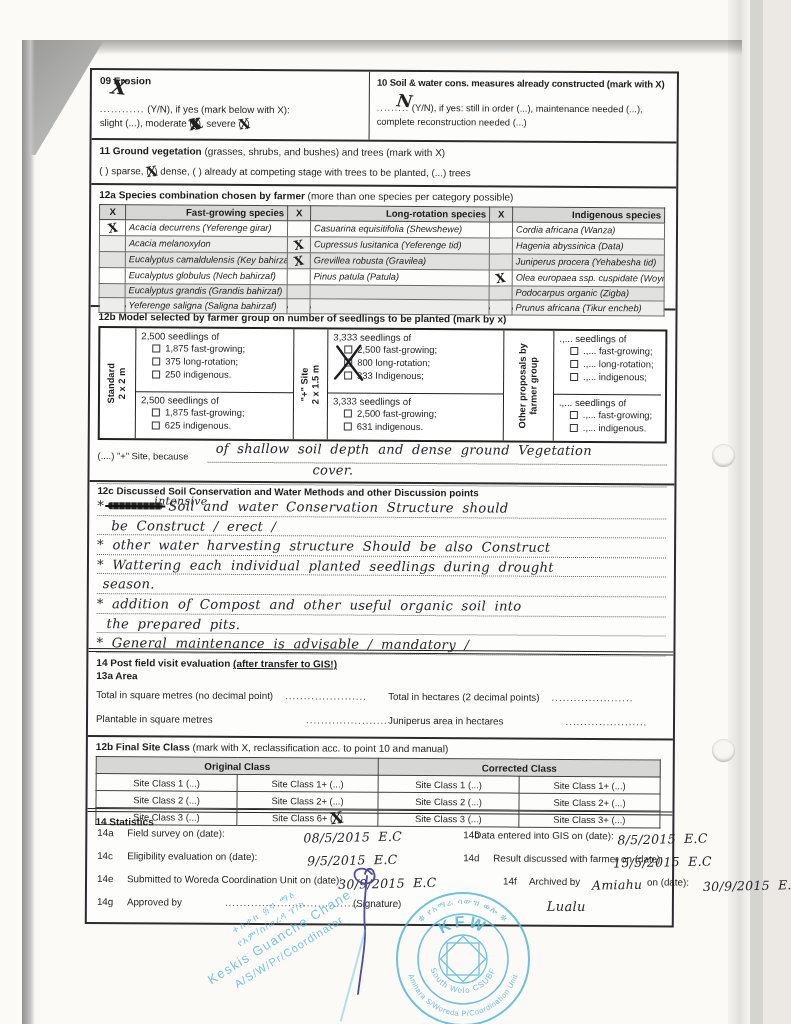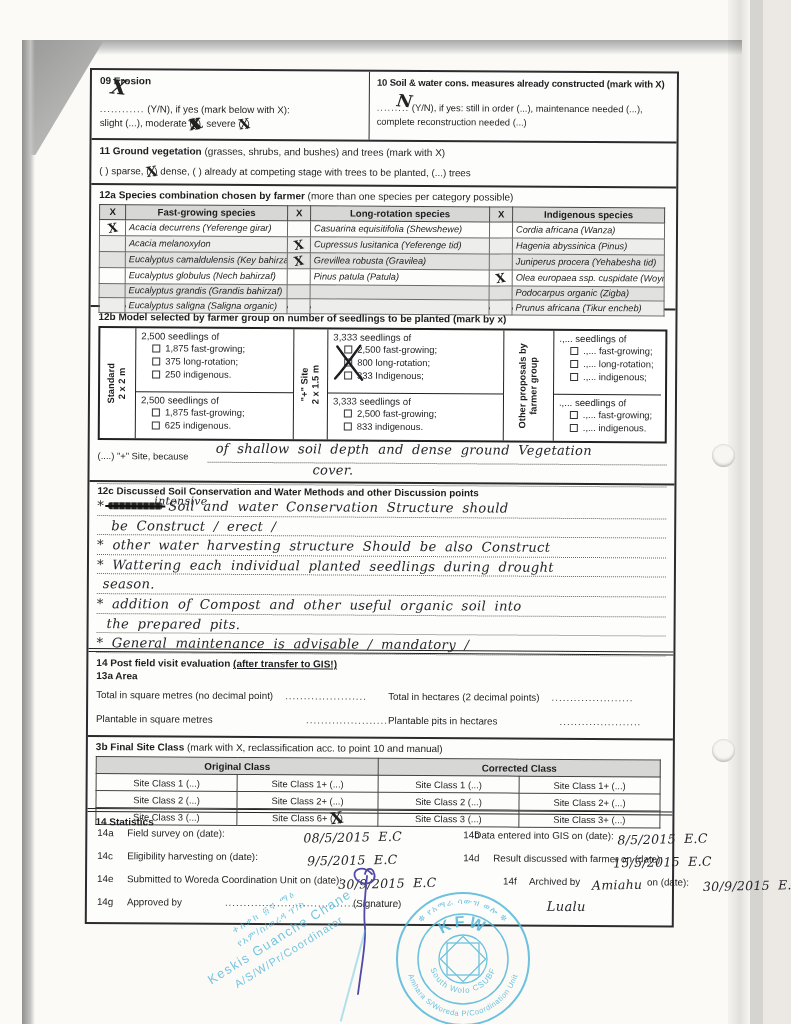--- a/index.html
+++ b/index.html
@@ -41,21 +41,21 @@
   .mk-abs{position:absolute;font-size:20px;transform:rotate(6deg);}
   
   .s11{height:45px;padding:5px 8px;box-sizing:border-box;}
   .s11 .opts{margin-top:9px;font-size:9.8px;white-space:nowrap;}
   
   .s12a{height:122px;padding:4px 0 0;box-sizing:border-box;}
   .s12a .hd{padding:0 8px;font-size:10px;white-space:nowrap;}
   table.species{border-collapse:collapse;margin:4px 8px 0;width:565px;table-layout:fixed;}
   table.species td,table.species th{border:1px solid #6a6a68;padding:0 3px;height:13.5px;
      font-size:9.2px;overflow:hidden;white-space:nowrap;}
-  table.species th{background:#d7d7d5;text-align:center;font-size:9.6px;border-color:#444;}
+  table.species th{background:#d7d7d5;text-align:right;font-size:9.6px;border-color:#444;}
   table.species td.xc,table.species th.xc{text-align:center;padding:0;}
   td.sp{font-style:italic;}
   tr.sh1{background:#ededeb;} tr.sh2{background:#e1e1df;}
   .spmk{font-family:"DejaVu Serif",serif;font-weight:bold;font-size:12.5px;display:inline-block;transform:rotate(-10deg);}
   
   .s12b{height:175px;padding:4px 8px 0;box-sizing:border-box;}
   .s12b .hd{font-size:10px;white-space:nowrap;}
   .model{border:2px solid #222;display:grid;grid-template-columns:36px 158px 34px 176px 50px 107px;
          grid-template-rows:64px 46px;margin-top:4px;background:#fff;}
   .model>div{box-sizing:border-box;position:relative;}
@@ -197,21 +197,21 @@
               <td class="sp">Casuarina equisitifolia (Shewshewe)</td>
           <td class="xc"><span class="spmk"></span></td>
               <td class="sp">Cordia africana (Wanza)</td>
         </tr>
         <tr class="sh1">
           <td class="xc"><span class="spmk"></span></td>
               <td class="sp">Acacia melanoxylon</td>
           <td class="xc"><span class="spmk">X</span></td>
               <td class="sp">Cupressus lusitanica (Yeferenge tid)</td>
           <td class="xc"><span class="spmk"></span></td>
-              <td class="sp">Hagenia abyssinica (Pinus)</td>
+              <td class="sp">Hagenia abyssinica (Data)</td>
         </tr>
         <tr class="sh2">
           <td class="xc"><span class="spmk"></span></td>
               <td class="sp">Eucalyptus camaldulensis (Key bahirzaf)</td>
           <td class="xc"><span class="spmk">X</span></td>
               <td class="sp">Grevillea robusta (Gravilea)</td>
           <td class="xc"><span class="spmk"></span></td>
               <td class="sp">Juniperus procera (Yehabesha tid)</td>
         </tr>
         <tr>
@@ -225,21 +225,21 @@
         <tr class="sh2">
           <td class="xc"><span class="spmk"></span></td>
               <td class="sp">Eucalyptus grandis (Grandis bahirzaf)</td>
           <td class="xc"><span class="spmk"></span></td>
               <td class="sp"></td>
           <td class="xc"><span class="spmk"></span></td>
               <td class="sp">Podocarpus organic (Zigba)</td>
         </tr>
         <tr class="sh1">
           <td class="xc"><span class="spmk"></span></td>
-              <td class="sp">Eucalyptus saligna (Saligna organic)</td>
+              <td class="sp">Yeferenge saligna (Saligna bahirzaf)</td>
           <td class="xc"><span class="spmk"></span></td>
               <td class="sp"></td>
           <td class="xc"><span class="spmk"></span></td>
               <td class="sp">Prunus africana (Tikur encheb)</td>
         </tr>
       </tbody>
         </table>
     </div>
 
     <div class="sec s12b">
@@ -324,21 +324,21 @@
             </div>
         </div>
         <div class="c2b">
           <div class="cellhead">3,333 seedlings of</div>
           <div class="ck">
               <span class="box"></span>
               <span>2,500 fast-growing;</span>
             </div>
           <div class="ck">
               <span class="box"></span>
-              <span>833 indigenous.</span>
+              <span>631 indigenous.</span>
             </div>
         </div>
         <div class="c3b">
           <div class="cellhead">.,... seedlings of</div>
           <div class="ck">
               <span class="box"></span>
               <span>.,... fast-growing;</span>
             </div>
           <div class="ck">
               <span class="box"></span>
@@ -390,30 +390,30 @@
             <span class="dots">......................</span>
           </div>
       </div>
       <div class="row" style="margin-top:13px;">
         <div class="half1">
             <span>Plantable in square metres</span>
             <span class="gap" style="width:104px;"></span>
             <span class="dots">......................</span>
           </div>
         <div class="half2">
-            <span>Plantable pits in hectares</span>
+            <span>Juniperus area in hectares</span>
             <span class="gap" style="width:62px;"></span>
             <span class="dots">......................</span>
           </div>
       </div>
     </div>
 
     <div class="sec s13b">
       <div class="t10">
-        <span class="b">3b Final Site Class</span><span> (mark with X, reclassification acc. to point 10 and manual)</span>
+        <span class="b">12b Final Site Class</span><span> (mark with X, reclassification acc. to point 10 and manual)</span>
       </div>
       <table class="cls">
         <tbody>
             <tr>
           <th colspan="2">Original Class</th>
           <th colspan="2">Corrected Class</th>
         </tr>
         <tr>
           <td>Site Class 1 (...)</td>
               <td>Site Class 1+ (...)</td>
@@ -441,21 +441,21 @@
       <div class="s14row">
         <span style="left:2px">14a</span>
         <span style="left:32px">Field survey on (date):</span>
         <span class="hw hwv" style="left:208px">08/5/2015 E.C</span>
         <span style="left:368px">14b</span>
         <span style="left:379px">Data entered into GIS on (date):</span>
         <span class="hw hwv" style="left:522px">8/5/2015 E.C</span>
       </div>
       <div class="s14row">
         <span style="left:2px">14c</span>
-        <span style="left:32px">Eligibility harvesting on (date):</span>
+        <span style="left:32px">Eligibility evaluation on (date):</span>
         <span class="hw hwv" style="left:212px">9/5/2015 E.C</span>
         <span style="left:368px">14d</span>
         <span style="left:398px">Result discussed with farmer on (date):</span>
         <span class="hw hwv" style="left:518px">15/5/2015 E.C</span>
       </div>
       <div class="s14row">
         <span style="left:2px">14e</span>
         <span style="left:32px">Submitted to Woreda Coordination Unit on (date):</span>
         <span class="hw hwv" style="left:243px">30/9/2015 E.C</span>
         <span style="left:408px">14f</span>

